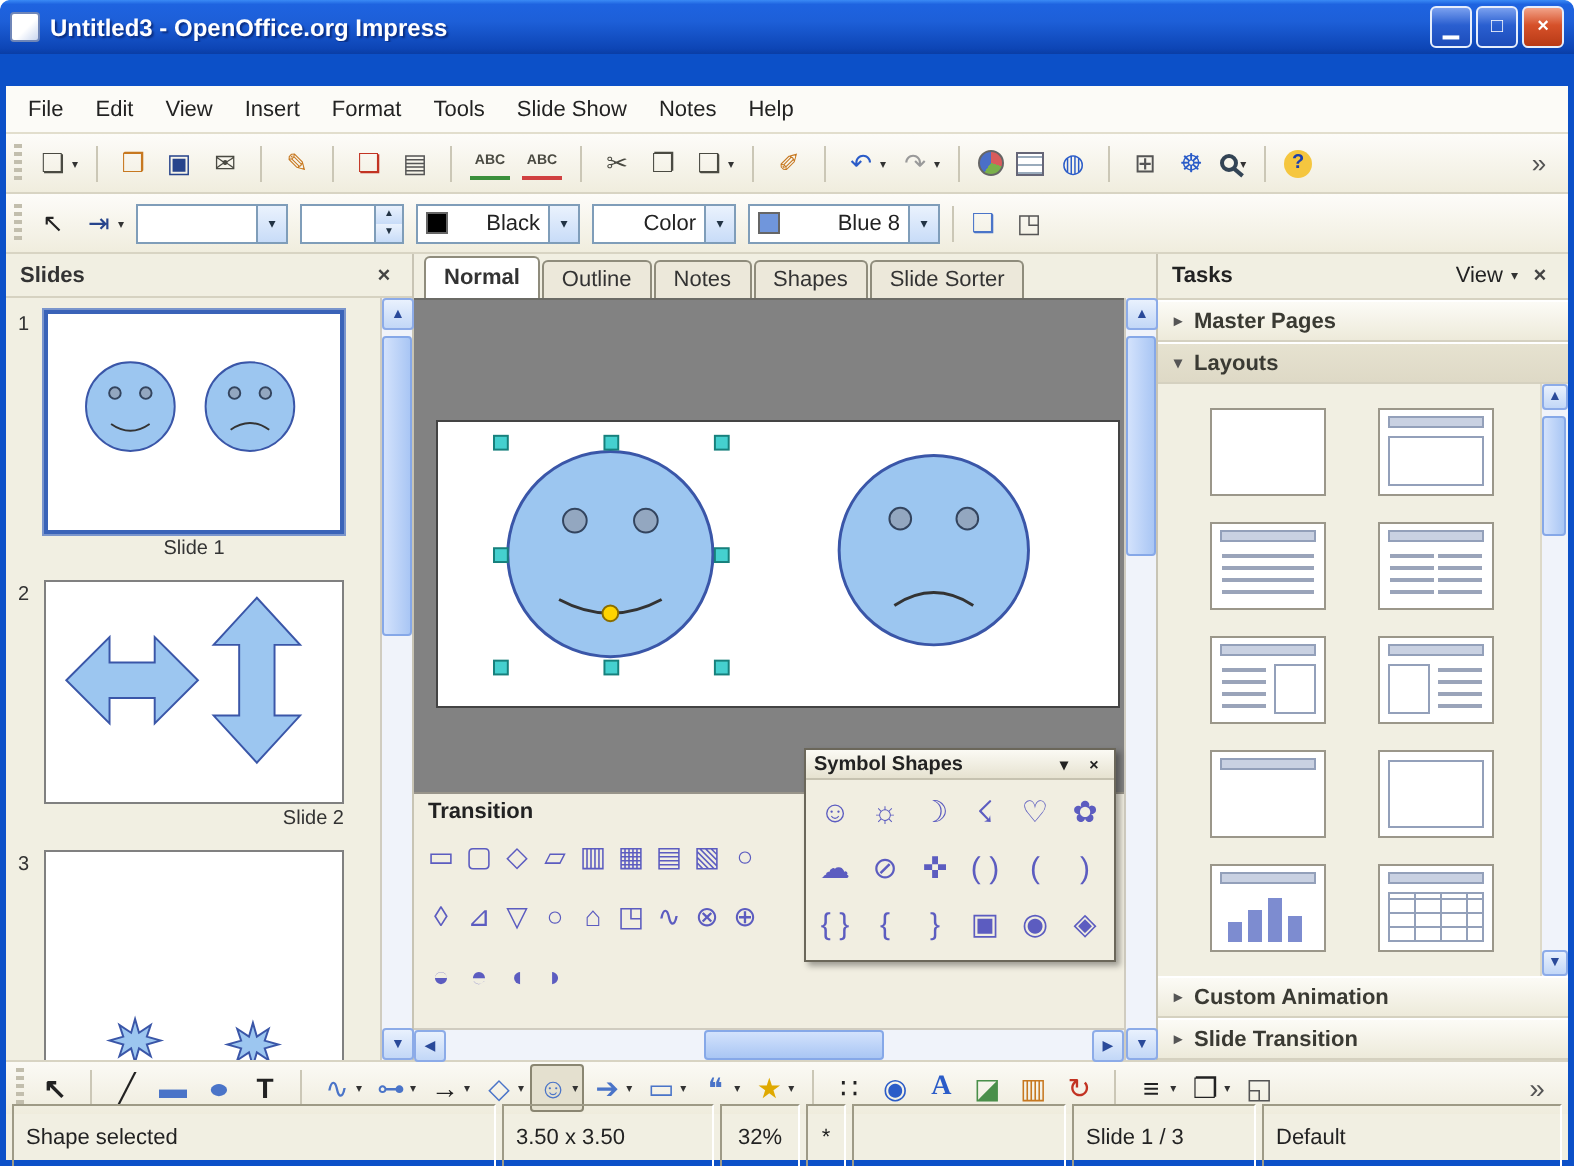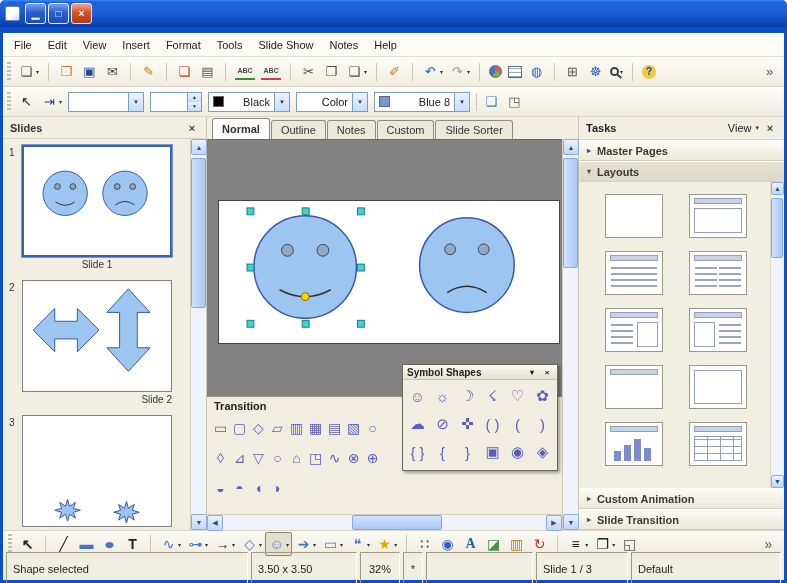--- a/index.html
+++ b/index.html
@@ -8,21 +8,21 @@
   .app{width:787px;height:583px;background:#0c50c8;border-radius:6px 6px 0 0;display:flex;flex-direction:column;}
   
   .titlebar{height:27px;border-radius:5px 5px 0 0;display:flex;align-items:center;gap:5px;padding:0 5px;
     background:linear-gradient(180deg,#3a8af5 0%,#1e63e0 8%,#1d5fd8 40%,#0d45b5 90%,#0a3da5 100%);}
   .appicon{width:15px;height:15px;background:linear-gradient(135deg,#ffffff 55%,#c9d6ef);border:1px solid #6f86b8;border-radius:2px;}
   .wtitle{flex:1;color:#fff;font-weight:bold;font-size:12px;text-shadow:1px 1px 1px #0a2d80;white-space:nowrap;overflow:hidden;}
   .wbtns{display:flex;gap:2px;}
   .wbtn{width:21px;height:21px;border-radius:3px;border:1px solid #e6eefc;display:flex;align-items:center;justify-content:center;
     color:#fff;font-size:10px;font-weight:bold;background:linear-gradient(#7aa0ef,#2a5fd0 45%,#1c4cba);}
   .wbtn.close{background:linear-gradient(#f2a389,#d6512a 45%,#b83a16);}
-  .inner{flex:1;margin:6px 3px 3px;background:#f1efe2;display:flex;flex-direction:column;min-height:0;}
+  .inner{flex:1;margin:16px 3px 3px;background:#f1efe2;display:flex;flex-direction:column;min-height:0;}
   
   .menubar{height:24px;background:#fcfbf7;display:flex;align-items:center;padding:0 3px;border-bottom:1px solid #e2decd;}
   .mitem{padding:4px 8px;}
   
   .toolbar{display:flex;align-items:center;padding:0 3px;background:linear-gradient(#fdfcf9,#f0edde);border-bottom:1px solid #d8d4c3;}
   .toolbar1{height:30px;}
   .toolbar2{height:30px;}
   .grip{width:4px;height:20px;margin:0 4px 0 1px;background:repeating-linear-gradient(180deg,#c2bead 0 2px,transparent 2px 4px);}
   .tbi{display:flex;align-items:center;height:24px;padding:0 2px;border:1px solid transparent;}
   .g{display:inline-flex;align-items:center;justify-content:center;width:17px;height:17px;font-size:13px;color:#4a4a42;line-height:1;}
@@ -138,20 +138,21 @@
   .s-zoom{width:40px;justify-content:center;} .s-mod{width:20px;justify-content:center;}
   .s-gapseg{flex:1;} .s-slide{width:92px;} .s-style{width:150px;}
 </style>
 </head>
 <body>
 
 <div class="app">
 
   <div class="titlebar">
     <span class="appicon"></span>
+    <span class="wtitle">Untitled3 - OpenOffice.org Impress</span>
     <span class="wbtns">
       <span class="wbtn">▁</span>
       <span class="wbtn">□</span>
       <span class="wbtn close">×</span>
     </span>
   </div>
 
   <div class="inner">
 
     <div class="menubar">
@@ -421,21 +422,21 @@
         <span class="tab active">
               <span>Normal</span>
             </span>
             <span class="tab">
               <span>Outline</span>
             </span>
             <span class="tab">
               <span>Notes</span>
             </span>
             <span class="tab">
-              <span>Custom</span>
+              <span>Shapes</span>
             </span>
             <span class="tab">
               <span>Slide Sorter</span>
             </span>
           </div>
         <div class="center-main">
           <div class="work-col">
             <div class="workspace">
               <div class="slide-canvas">
                 <svg width="340" height="142" viewBox="0 0 342 144">

